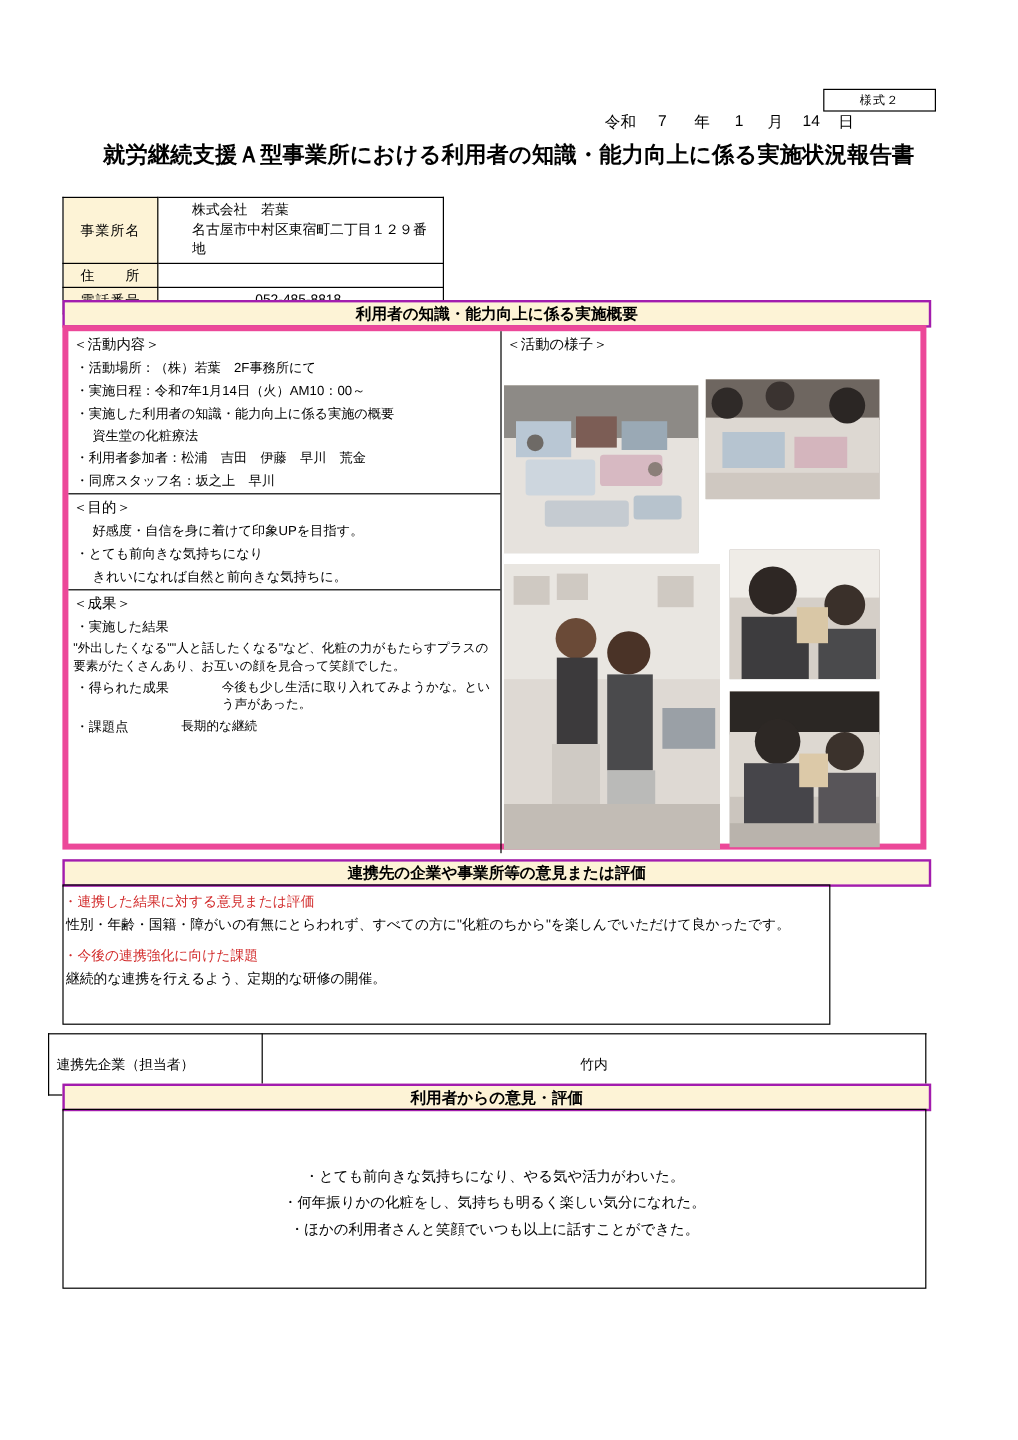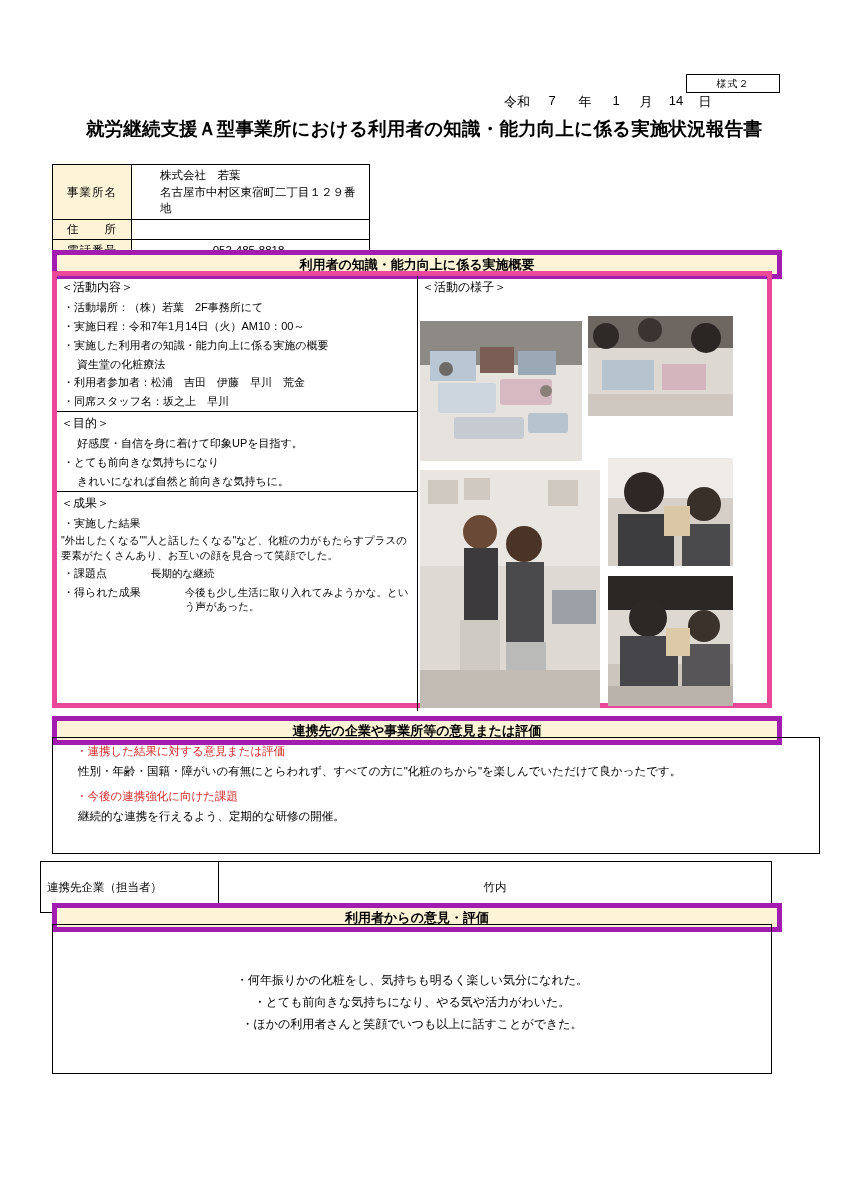--- a/index.html
+++ b/index.html
@@ -98,21 +98,21 @@
   #tbl-right { top: 164px; left: 410px; width: 362px; }
   #tbl-right td.lbl-cell { width: 82px; }
   #tbl-right td.val { text-align: center; }
 
   .two-lines { line-height: 1.5; }
 
   
   .section-bar {
     position: absolute;
     background: #fdf3d6;
-    border: 5px solid #a21caf;
+    border: 2px solid #a21caf;
     font-size: 13px;
     font-weight: bold;
     text-align: center;
     line-height: 19px;
     height: 19px;
   }
   #bar-outline { top: 250px; left: 52px; width: 720px; }
   #bar-partner { top: 716px; left: 52px; width: 720px; }
   #bar-user    { top: 903px; left: 52px; width: 720px; }
 
@@ -189,25 +189,25 @@
   .p2 { left: 170px;top: 18px;  width: 145px; height: 100px; }
   .p3 { left: 2px;  top: 172px; width: 180px; height: 238px; }
   .p4 { left: 190px;top: 160px; width: 125px; height: 108px; }
   .p5 { left: 190px;top: 278px; width: 125px; height: 130px; }
 
   
   .partner-box {
     position: absolute;
     top: 737px;
     left: 52px;
-    width: 768px;
+    width: 640px;
     height: 117px;
     border: 1px solid #000;
     box-sizing: border-box;
-    padding: 4px 23px;
+    padding: 4px 0;
     font-size: 11.5px;
   }
   .red-head {
     color: #d22b2b;
     font-size: 11.5px;
     padding: 2px 0 4px 0;
   }
   .p-body {
     font-size: 11.5px;
     padding: 0 0 8px 2px;
@@ -303,26 +303,26 @@
       <div class="bullet-row indent1">好感度・自信を身に着けて印象UPを目指す。</div>
       <div class="bullet-row">・とても前向きな気持ちになり</div>
       <div class="bullet-row indent1">きれいになれば自然と前向きな気持ちに。</div>
 
       <div class="hr-line"></div>
 
       <div class="sub-head">＜成果＞</div>
       <div class="bullet-row">・実施した結果</div>
       <div class="small-para">"外出したくなる""人と話したくなる"など、化粧の力がもたらすプラスの要素がたくさんあり、お互いの顔を見合って笑顔でした。</div>
       <div class="row-flex">
+        <span class="lead">・得られた成果</span>
+        <span class="inline-note">今後も少し生活に取り入れてみようかな。という声があった。</span>
+      </div>
+      <div class="row-flex">
         <span class="lead">・課題点</span>
         <span class="inline-note">長期的な継続</span>
-      </div>
-      <div class="row-flex">
-        <span class="lead">・得られた成果</span>
-        <span class="inline-note">今後も少し生活に取り入れてみようかな。という声があった。</span>
       </div>
     </div>
 
     <div class="outline-right">
       <div class="sub-head">＜活動の様子＞</div>
       <div class="photos">
 
         <div class="ph p1">
           <svg width="162" height="140" viewBox="0 0 162 140" preserveAspectRatio="none">
             <rect x="0" y="0" width="162" height="140" fill="#cfc9c3"></rect>
@@ -416,18 +416,18 @@
         <tr>
       <td class="pr-lbl">連携先企業（担当者）</td>
       <td class="pr-val">竹内</td>
     </tr>
   </tbody>
     </table>
 
   <div class="section-bar" id="bar-user">利用者からの意見・評価</div>
 
   <div class="user-box">
+    <span class="u-line">・とても前向きな気持ちになり、やる気や活力がわいた。</span>
     <span class="u-line">・何年振りかの化粧をし、気持ちも明るく楽しい気分になれた。</span>
-    <span class="u-line">・とても前向きな気持ちになり、やる気や活力がわいた。</span>
     <span class="u-line">・ほかの利用者さんと笑顔でいつも以上に話すことができた。</span>
   </div>
 
 </div>
 
 </body></html>

